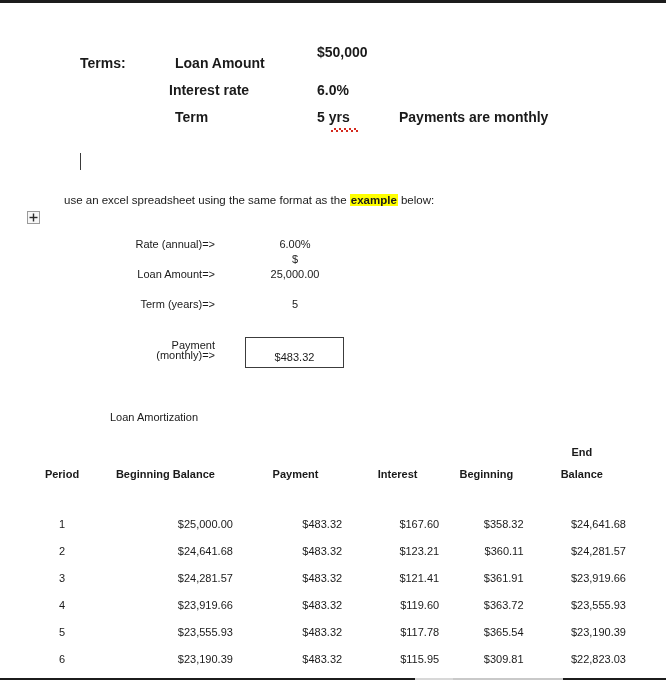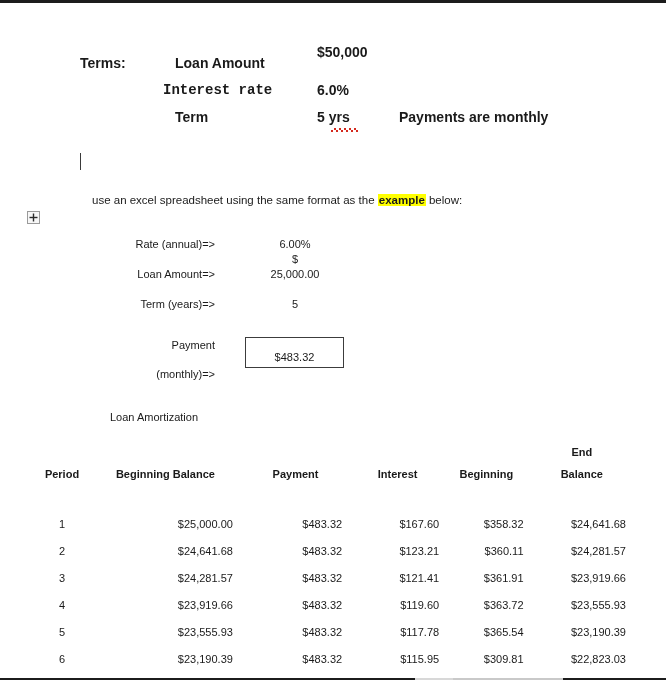--- a/index.html
+++ b/index.html
@@ -53,21 +53,21 @@
 
   
   .terms-label {
     font-size: 14px;
     font-weight: bold;
     white-space: nowrap;
   }
   #terms-word { left: 80px; top: 55px; }
   #terms-r1-name { left: 175px; top: 55px; }
   #terms-r1-val  { left: 317px; top: 44px; }
-  #terms-r2-name { left: 163px; top: 82px; font-family: Liberation Mono, monospace; }
+  #terms-r2-name { left: 169px; top: 82px; }
   #terms-r2-val  { left: 317px; top: 82px; }
   #terms-r3-name { left: 175px; top: 109px; }
   #terms-r3-val  { left: 317px; top: 109px; }
   #terms-note    { left: 399px; top: 109px; }
 
   
   #yrs-squiggle {
     left: 331px; top: 128px;
     width: 28px; height: 4px;
     background-image:
@@ -79,21 +79,21 @@
 
   
   #caret {
     left: 80px; top: 153px;
     width: 1px; height: 17px;
     background: #3a3a3a;
   }
 
   
   #instruction {
-    left: 92px; top: 194px;
+    left: 64px; top: 194px;
     font-size: 11.5px;
     white-space: nowrap;
   }
   #instruction .hl {
     background: #ffff00;
     font-weight: bold;
     padding: 0 1px;
   }
 
   
@@ -121,21 +121,21 @@
   }
   #lbl-rate { left: 75px; top: 238px; }
   #val-rate { left: 235px; top: 238px; }
   #val-dollar { left: 235px; top: 253px; }
   #lbl-loan { left: 75px; top: 268px; }
   #val-loan { left: 235px; top: 268px; }
   #lbl-term { left: 75px; top: 298px; }
   #val-term { left: 235px; top: 298px; }
 
   #lbl-pay-1 { left: 75px; top: 339px; }
-  #lbl-pay-2 { left: 75px; top: 368px; text-align: right; }
+  #lbl-pay-2 { left: 75px; top: 349px; text-align: right; }
 
   #payment-box {
     left: 245px; top: 337px;
     width: 99px; height: 31px;
     border: 1px solid #3c3c3c;
     box-sizing: border-box;
   }
   #payment-box .v {
     position: absolute;
     left: 0; top: 13px;

